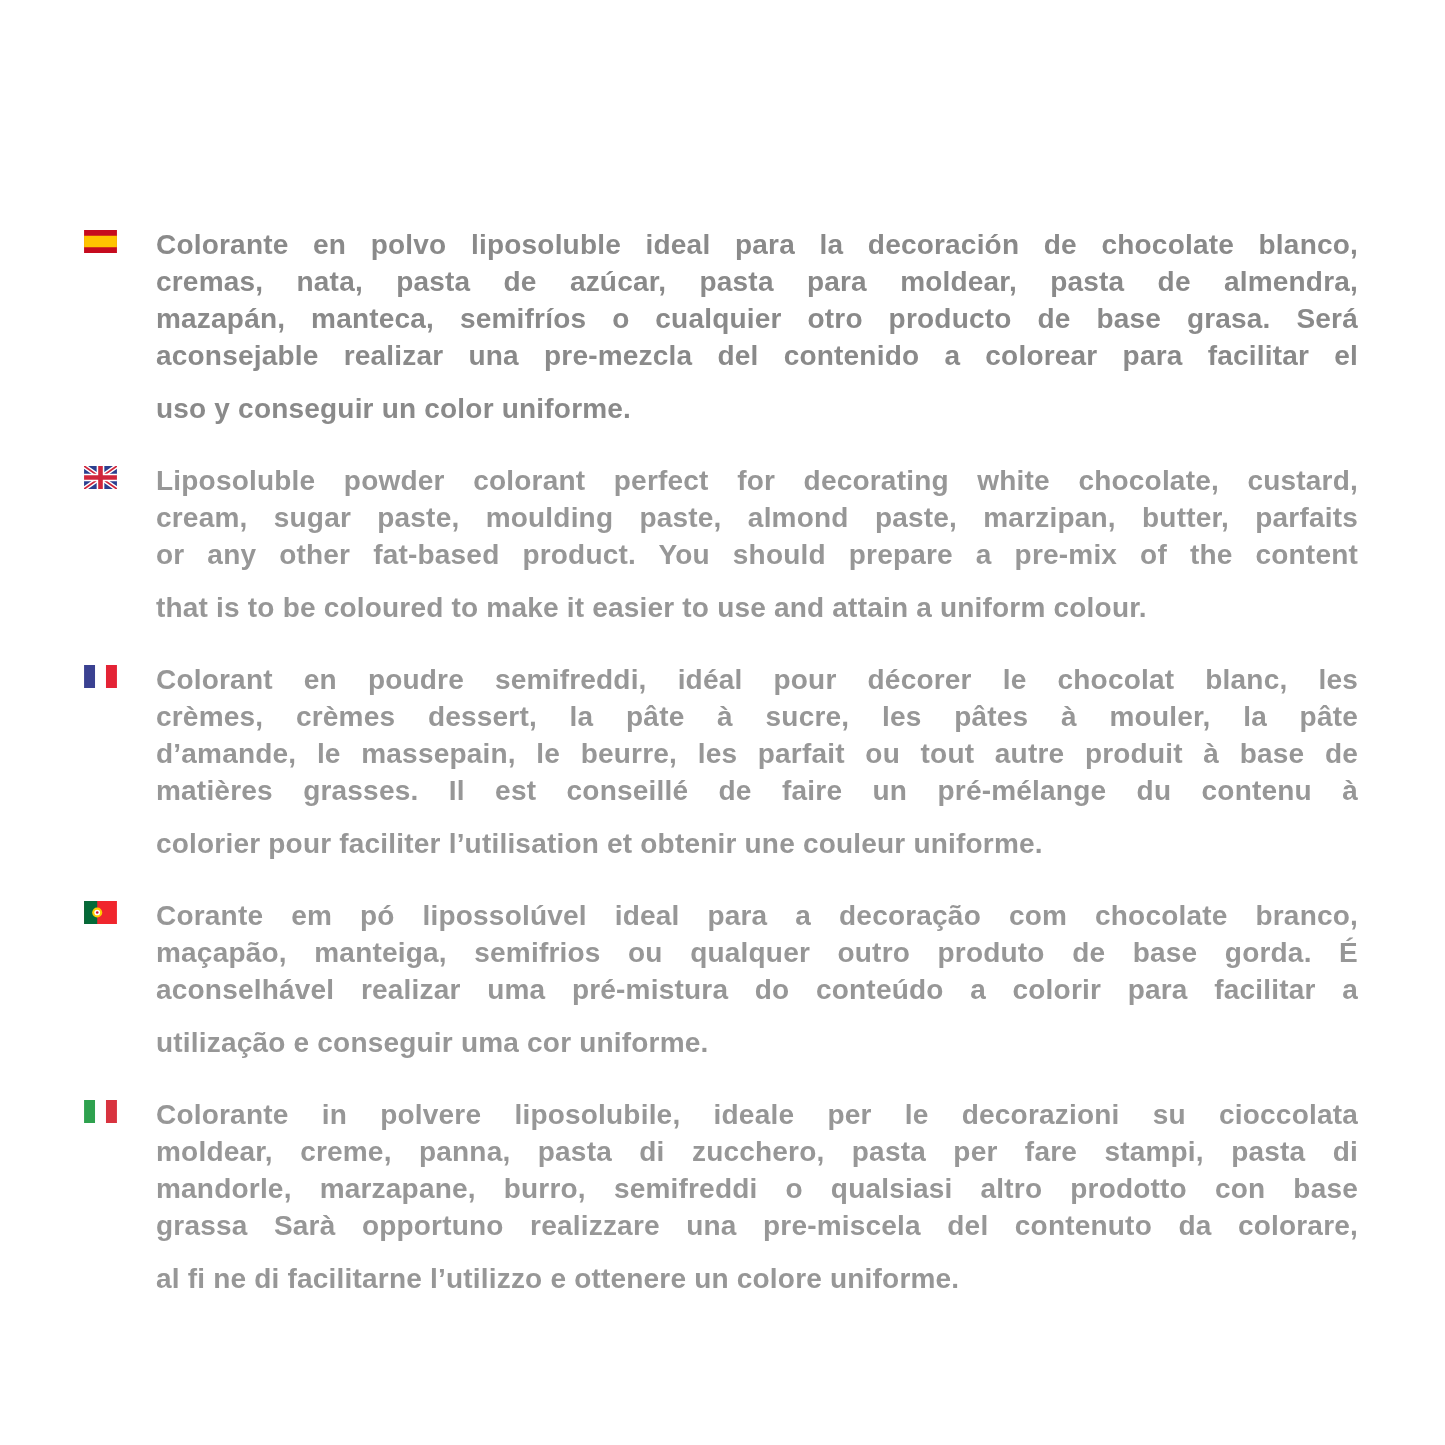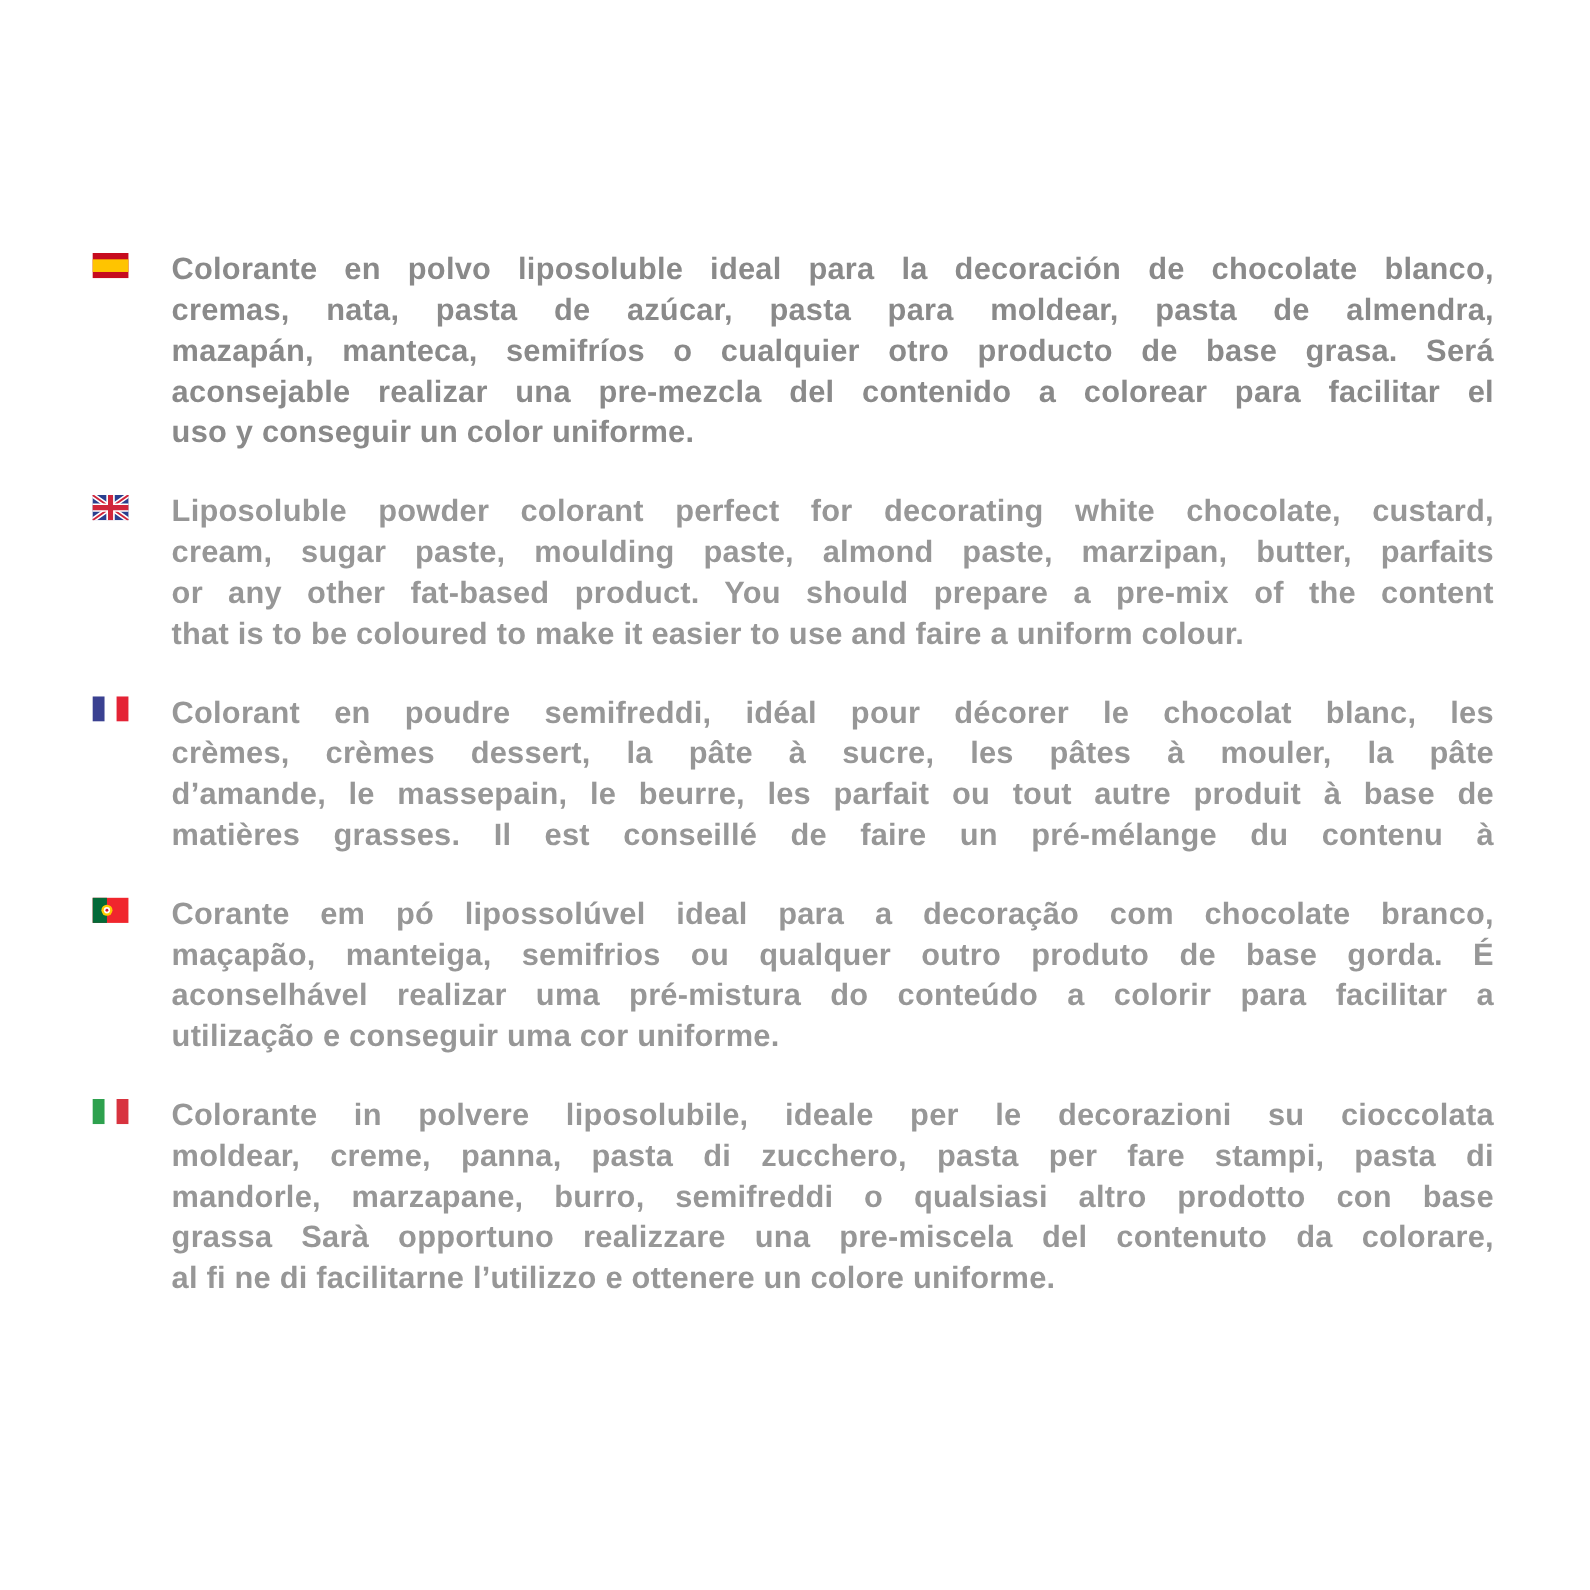--- a/index.html
+++ b/index.html
@@ -48,20 +48,21 @@
     color: #8a8a8a;
   }
   .line {
     text-align: justify;
     text-align-last: justify;
     white-space: nowrap;
   }
   .line.last {
     text-align: left;
     text-align-last: left;
+    margin-top: 16px;
   }
 </style>
 </head>
 <body>
 
 <div class="content">
 
   <div class="section bold">
     <div class="flag-col">
       <svg class="flag" viewBox="0 0 30 21">
@@ -85,36 +86,37 @@
         <path d="M0,0 L30,21 M30,0 L0,21" stroke="#FFFFFF" stroke-width="4.2"></path>
         <path d="M0,0 L30,21 M30,0 L0,21" stroke="#D0253B" stroke-width="1.6"></path>
         <path d="M15,0 V21 M0,10.5 H30" stroke="#FFFFFF" stroke-width="7"></path>
         <path d="M15,0 V21 M0,10.5 H30" stroke="#D0253B" stroke-width="4.2"></path>
       </svg>
     </div>
     <div class="text-col">
       <div class="line">Liposoluble powder colorant perfect for decorating white chocolate, custard,</div>
       <div class="line">cream, sugar paste, moulding paste, almond paste, marzipan, butter, parfaits</div>
       <div class="line">or any other fat-based product. You should prepare a pre-mix of the content</div>
-      <div class="line last">that is to be coloured to make it easier to use and faire a uniform colour.</div>
+      <div class="line last">that is to be coloured to make it easier to use and attain a uniform colour.</div>
     </div>
   </div>
 
   <div class="section">
     <div class="flag-col">
       <svg class="flag" viewBox="0 0 30 21">
         <rect width="10" height="21" fill="#3A4191"></rect>
         <rect x="20" width="10" height="21" fill="#E42335"></rect>
       </svg>
     </div>
     <div class="text-col">
       <div class="line">Colorant en poudre semifreddi, idéal pour décorer le chocolat blanc, les</div>
       <div class="line">crèmes, crèmes dessert, la pâte à sucre, les pâtes à mouler, la pâte</div>
       <div class="line">d’amande, le massepain, le beurre, les parfait ou tout autre produit à base de</div>
       <div class="line">matières grasses. Il est conseillé de faire un pré-mélange du contenu à</div>
+      <div class="line last">colorier pour faciliter l’utilisation et obtenir une couleur uniforme.</div>
     </div>
   </div>
 
   <div class="section">
     <div class="flag-col">
       <svg class="flag" viewBox="0 0 30 21">
         <rect width="30" height="21" fill="#F0262D"></rect>
         <rect width="12" height="21" fill="#046A38"></rect>
         <circle cx="12" cy="10.5" r="4.6" fill="#FFCC00"></circle>
         <circle cx="12" cy="10.5" r="2.6" fill="#FFFFFF"></circle>

